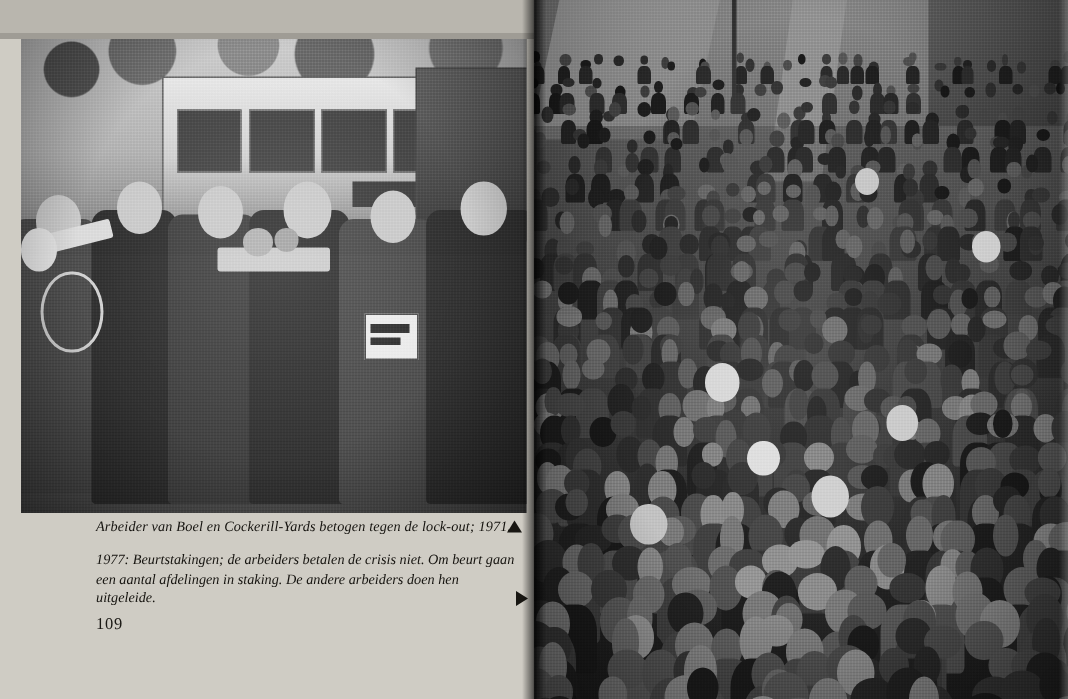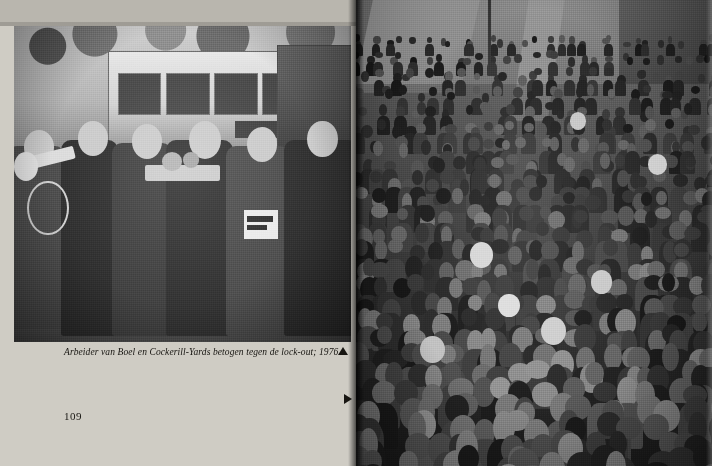--- a/index.html
+++ b/index.html
@@ -253,22 +253,23 @@
 
       <div class="rect" style="left:68%; top:58%; width:10%; height:9%; background:#e6e3dc; border:1px solid #55534e;"></div>
       <div class="rect" style="left:69%; top:60%; width:8%; height:2%; background:#3b3a36;"></div>
       <div class="rect" style="left:69%; top:63%; width:6%; height:1.6%; background:#3b3a36;"></div>
 
       <div class="grain"></div>
       <div class="vign"></div>
     </div>
 
     <div class="caption-area">
-      <div class="cap1">Arbeider van Boel en Cockerill-Yards betogen tegen de lock-out; 1976.</div>
+      <div class="cap1">Arbeider van Boel en Cockerill-Yards betogen tegen de lock-out; 1971.</div>
       <div class="cap-arrow-up"></div>
+      <div class="cap2">1977: Beurtstakingen; de arbeiders betalen de crisis niet. Om beurt gaan een aantal afdelingen in staking. De andere arbeiders doen hen uitgeleide.</div>
       <div class="cap-arrow-right"></div>
       <div class="folio">109</div>
     </div>
   </div>
 
   <div class="right-page">
     <div class="road"></div>
 
     <div class="rect" style="left:2%; top:0%; width:30%; height:20%; background:linear-gradient(to bottom right,#b9b6b0,#7d7b76); transform:skewX(-12deg);"></div>
     <div class="rect" style="left:46%; top:0%; width:10%; height:26%; background:#9d9a94; transform:skewX(-8deg); opacity:.7;"></div>

